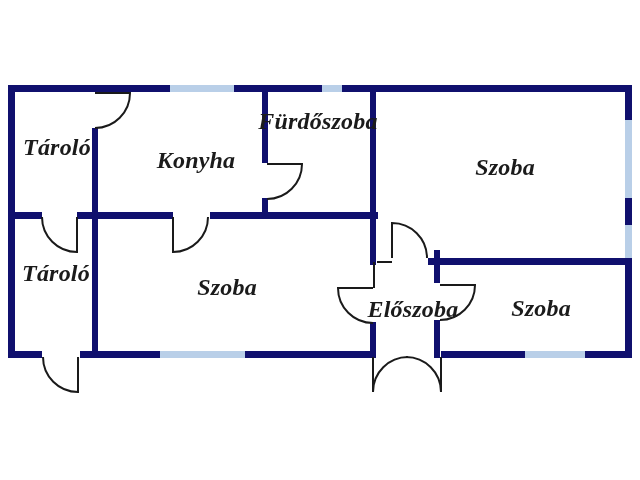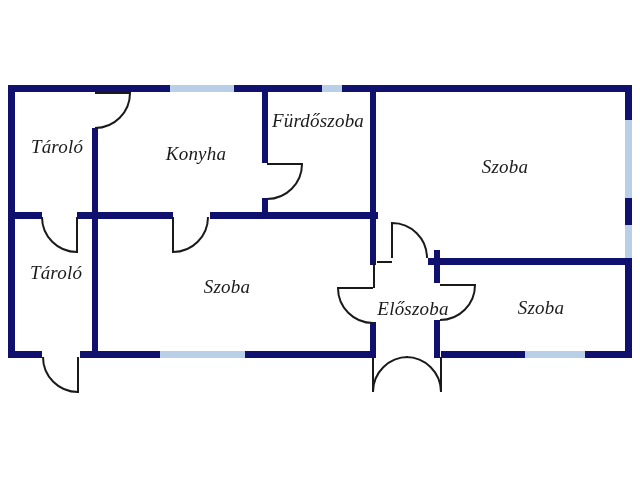--- a/index.html
+++ b/index.html
@@ -13,21 +13,21 @@
   .canvas{
     position:relative;width:640px;height:480px;background:var(--bg);
     overflow:hidden;font-family:"Liberation Serif","DejaVu Serif",serif;
   }
   .wall{position:absolute;background:var(--wall);}
   .win{position:absolute;background:var(--window);}
   .doors-svg{position:absolute;left:0;top:0;width:640px;height:480px;}
   .doors-svg path, .doors-svg line{stroke:var(--door);stroke-width:2;fill:none;}
   .room-label{
     position:absolute;transform:translate(-50%,-50%);
-    font-weight:normal;font-style:italic;font-size:19px;color:var(--label);
+    font-weight:bold;font-style:italic;font-size:24px;color:var(--label);
     white-space:nowrap;letter-spacing:0.2px;
   }
 </style>
 </head>
 <body>
 
 <div class="canvas">
 
   <div class="wall" style="left:8px;top:85px;width:624px;height:7px"></div>
   <div class="wall" style="left:8px;top:85px;width:7px;height:273px"></div>
@@ -75,21 +75,21 @@
 
     <path d="M373,288 H338 A35,35 0 0 0 373,323"></path>
 
     <path d="M440,285 H475 A35,35 0 0 1 440,320"></path>
 
     <path d="M373,357 V392 A35,35 0 0 1 408,357"></path>
     <path d="M441,357 V392 A35,35 0 0 0 406,357"></path>
   </svg>
 
   <div class="room-label" style="left:57px;top:147px">Tároló</div>
-  <div class="room-label" style="left:196px;top:154px">Konyha</div>
+  <div class="room-label" style="left:196px;top:160px">Konyha</div>
   <div class="room-label" style="left:318px;top:121px">Fürdőszoba</div>
   <div class="room-label" style="left:505px;top:167px">Szoba</div>
   <div class="room-label" style="left:56px;top:273px">Tároló</div>
   <div class="room-label" style="left:227px;top:287px">Szoba</div>
   <div class="room-label" style="left:413px;top:309px">Előszoba</div>
   <div class="room-label" style="left:541px;top:308px">Szoba</div>
 
 </div>
 
 </body></html>

